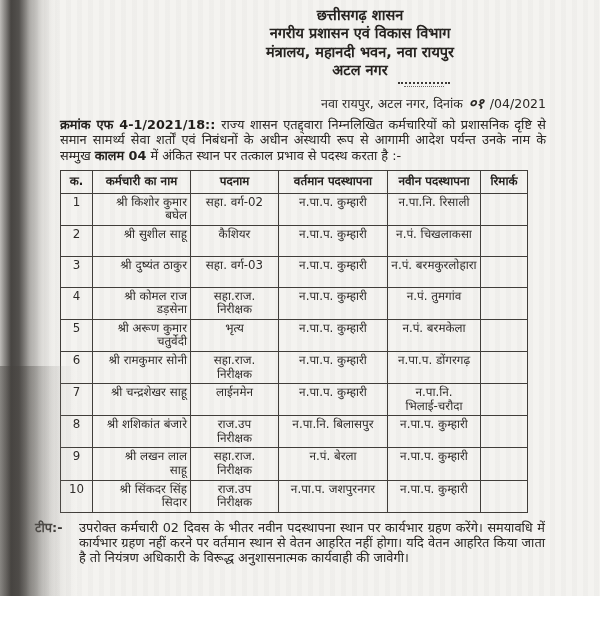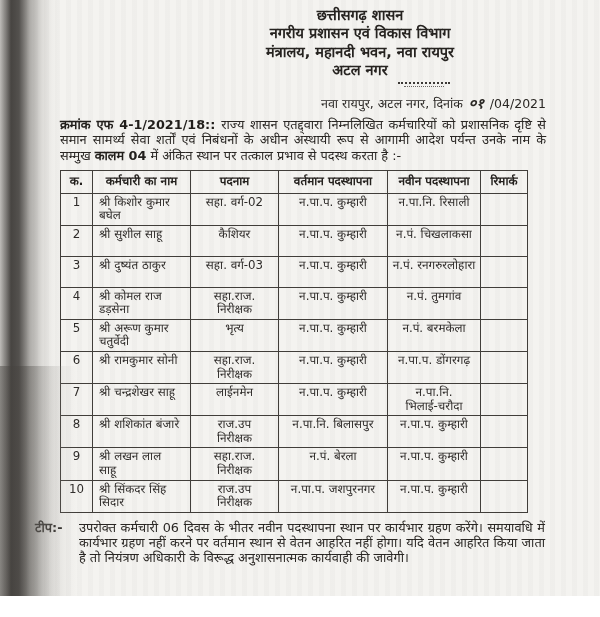--- a/index.html
+++ b/index.html
@@ -56,21 +56,21 @@
   .body-para .b { font-weight:bold; color:#211e1b;margin-top:32px; }
 
   table.transfer { border-collapse:collapse; margin-top:7px; width:467px;
     table-layout:fixed; }
   table.transfer th, table.transfer td {
     border:1.2px solid #413e3a; padding:2px 3px; font-size:11.8px;
     line-height:1.15; vertical-align:top; text-align:center;
     white-space:pre-line; overflow:hidden; }
   table.transfer th { font-weight:bold; font-size:11.8px; padding:4px 1px; color:#24211e; }
   table.transfer td.num { font-weight:bold; padding:2px 1px; }
-  table.transfer td.name { text-align:left; padding-left:6px; }
+  table.transfer td.name { text-align:right; padding-left:6px; }
   table.transfer tr.data-row td { height:26px; }
 
   .note { display:flex; margin-top:7px; margin-left:-25px; width:510px;
     font-size:12.8px; line-height:1.18; color:#2a2724; }
   .note .label { font-weight:bold; flex:0 0 44px; }
   .note .txt { flex:1; text-align:justify; }
 
   .clipped-line { position:absolute; left:326px; top:605px; height:12px;
     overflow:hidden; font-size:13.5px; font-weight:bold; color:#33302c; z-index:2; }
 </style>
@@ -137,21 +137,21 @@
         <td>कैशियर</td>
         <td>न.पा.प. कुम्हारी</td>
         <td>न.पं. चिखलाकसा</td>
         <td></td>
       </tr>
       <tr class="data-row">
         <td>3</td>
         <td class="name">श्री दुष्यंत ठाकुर</td>
         <td>सहा. वर्ग-03</td>
         <td>न.पा.प. कुम्हारी</td>
-        <td>न.पं. रनगरुरलोहारा</td>
+        <td>न.पं. बरमकुरलोहारा</td>
         <td></td>
       </tr>
       <tr class="data-row">
         <td>4</td>
         <td class="name">श्री कोमल राज
 डड़सेना</td>
         <td>सहा.राज.
 निरीक्षक</td>
         <td>न.पा.प. कुम्हारी</td>
         <td>न.पं. तुमगांव</td>
@@ -211,18 +211,18 @@
 निरीक्षक</td>
         <td>न.पा.प. जशपुरनगर</td>
         <td>न.पा.प. कुम्हारी</td>
         <td></td>
       </tr>
     </tbody>
       </table>
 
     <div class="note">
       <span class="label">टीप:-</span>
-      <span class="txt">उपरोक्त कर्मचारी 06 दिवस के भीतर नवीन पदस्थापना स्थान पर कार्यभार ग्रहण करेंगे। समयावधि में कार्यभार ग्रहण नहीं करने पर वर्तमान स्थान से वेतन आहरित नहीं होगा। यदि वेतन आहरित किया जाता है तो नियंत्रण अधिकारी के विरूद्ध अनुशासनात्मक कार्यवाही की जावेगी।</span>
+      <span class="txt">उपरोक्त कर्मचारी 02 दिवस के भीतर नवीन पदस्थापना स्थान पर कार्यभार ग्रहण करेंगे। समयावधि में कार्यभार ग्रहण नहीं करने पर वर्तमान स्थान से वेतन आहरित नहीं होगा। यदि वेतन आहरित किया जाता है तो नियंत्रण अधिकारी के विरूद्ध अनुशासनात्मक कार्यवाही की जावेगी।</span>
     </div>
 
   </div>
 
 </div>
 
 </body></html>

